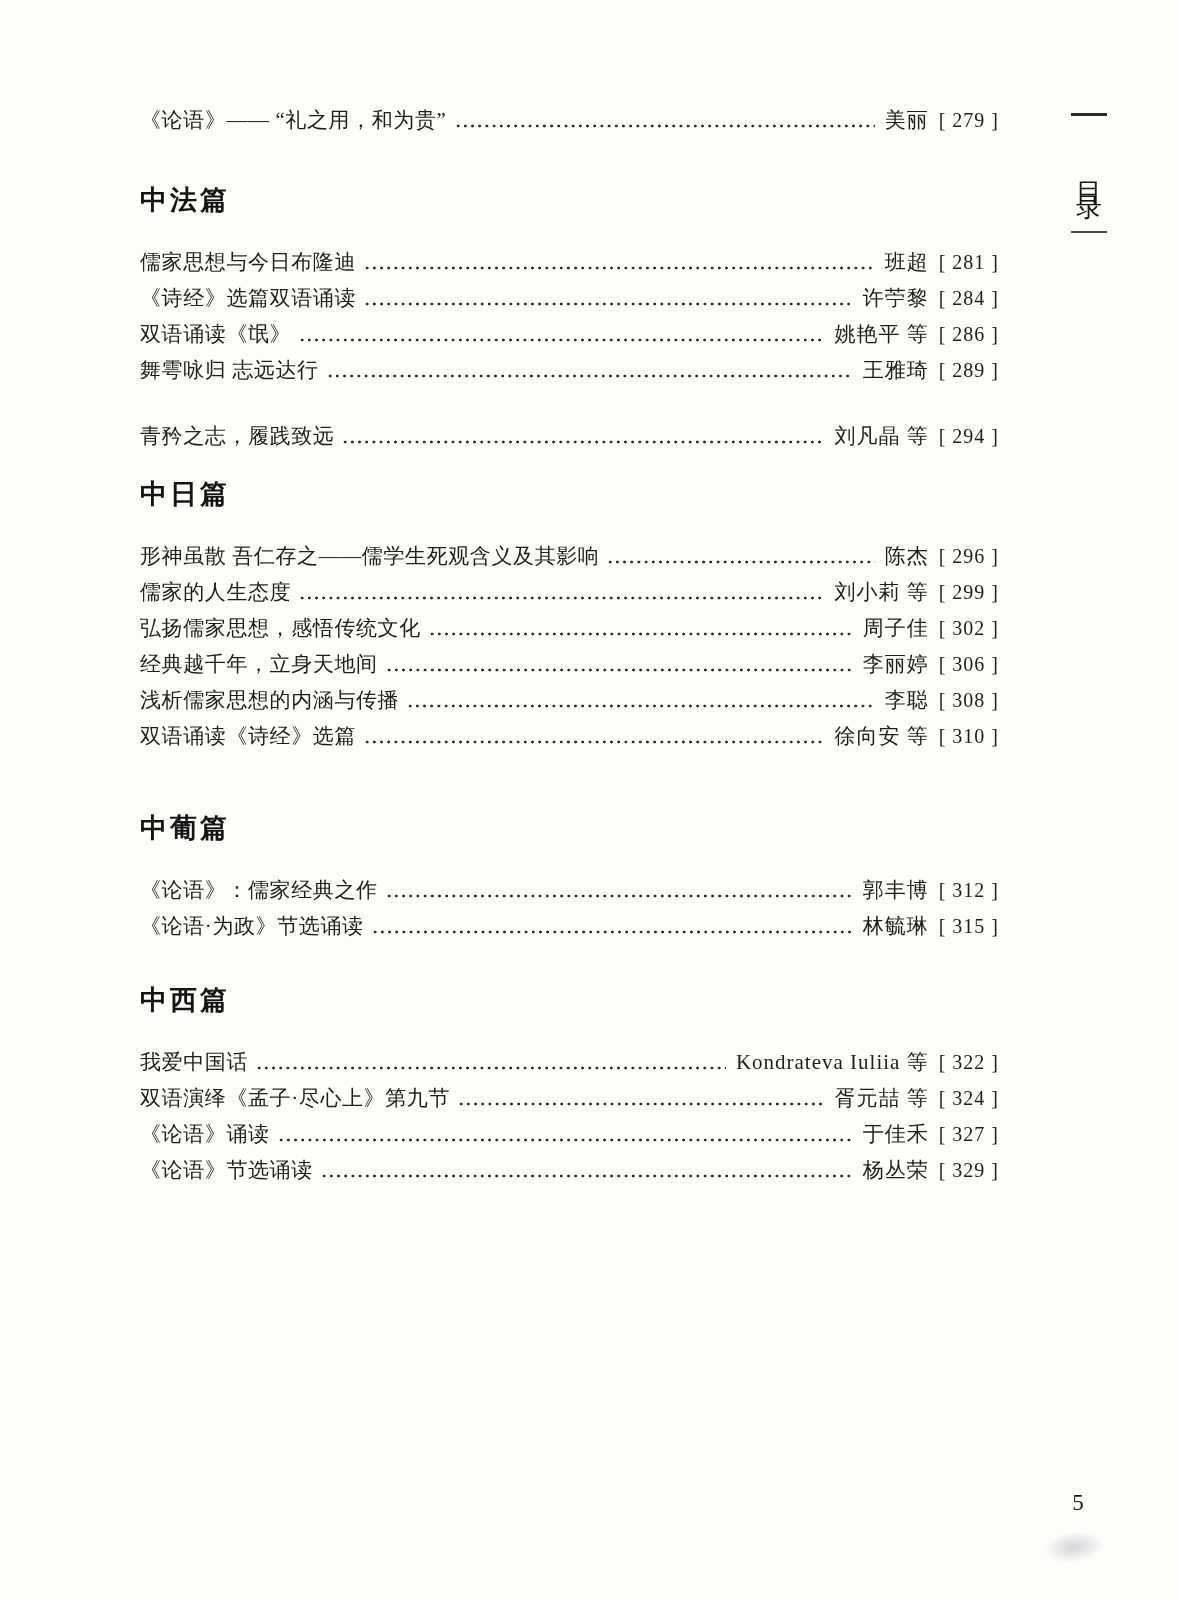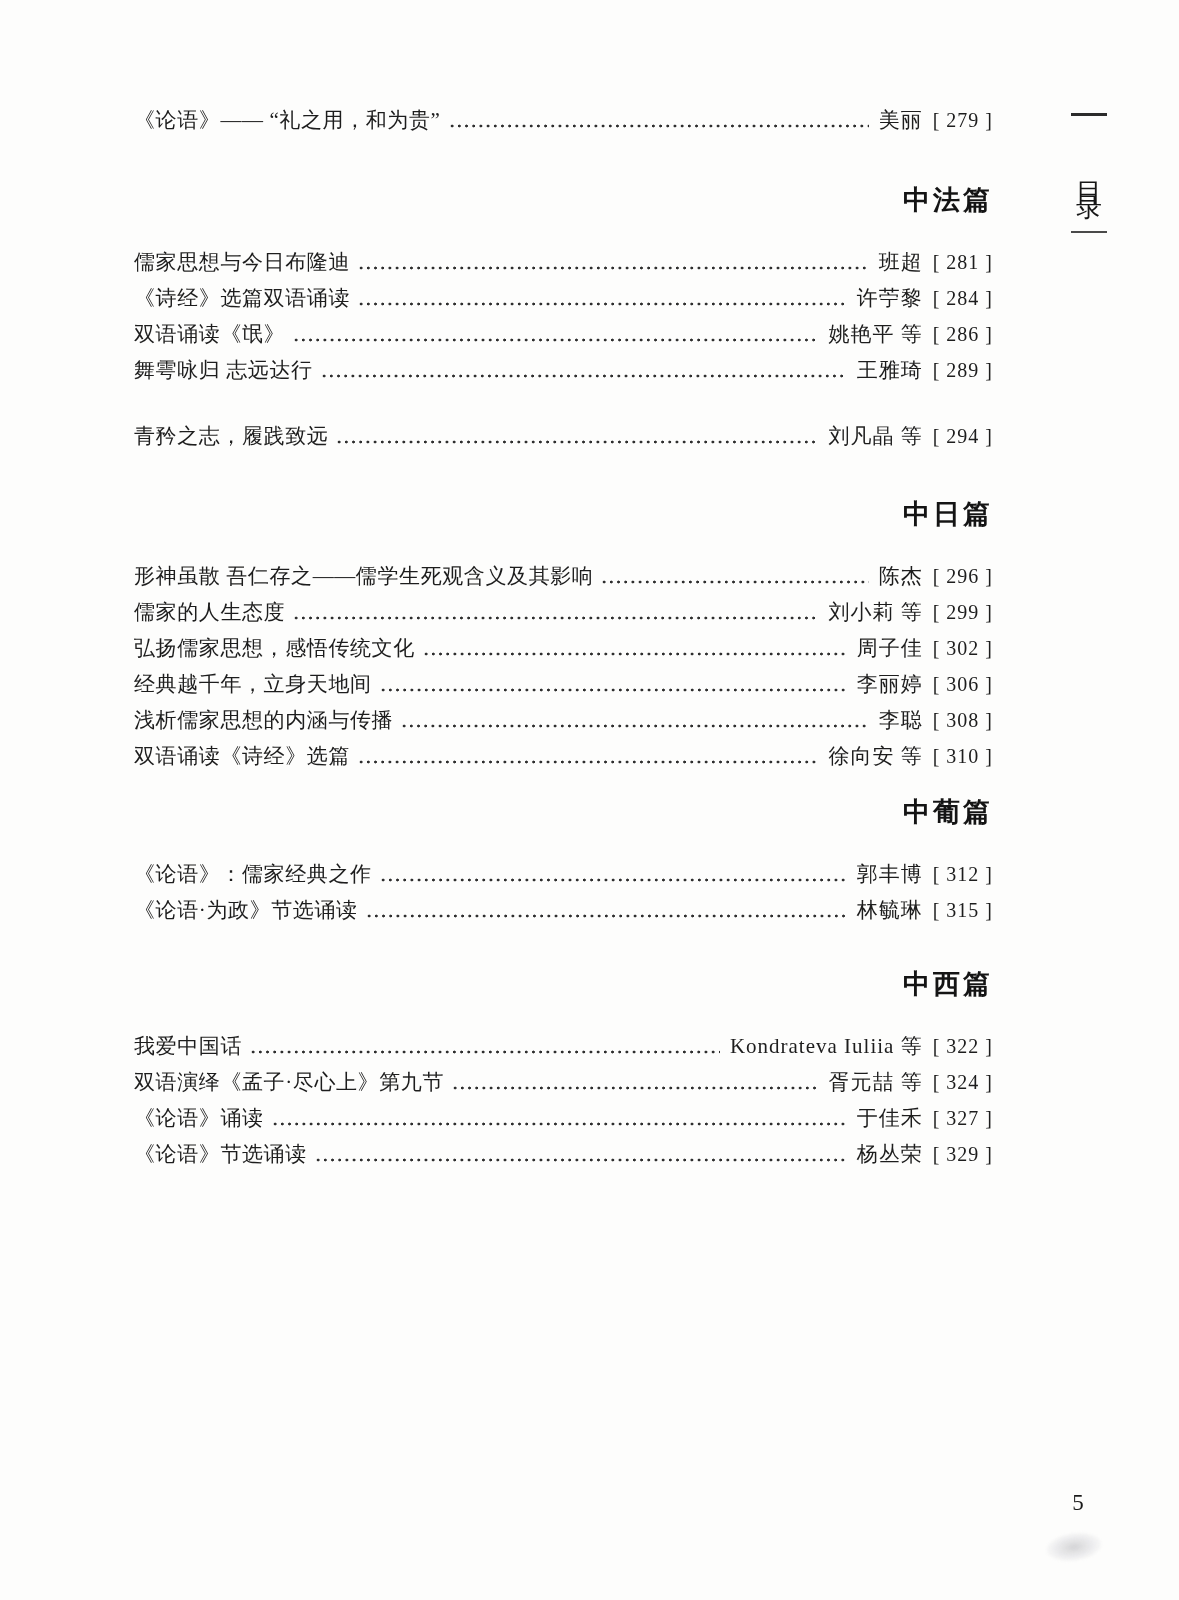--- a/index.html
+++ b/index.html
@@ -7,21 +7,21 @@
     position: relative;
     width: 1179px;
     height: 1600px;
     background: #fdfdfc;
     font-family: "Liberation Serif", "DejaVu Serif", serif;
     color: #1d1d1d;
     overflow: hidden;
   }
   .content {
     position: absolute;
-    left: 134px;
+    left: 140px;
     top: 106px;
     width: 859px;
   }
   .toc-row {
     display: flex;
     align-items: baseline;
     height: 36px;
     font-size: 21px;
   }
   .toc-title {
@@ -44,33 +44,33 @@
     letter-spacing: 1px;
   }
   .toc-page {
     white-space: nowrap;
     margin-left: 10px;
     font-size: 20px;
     letter-spacing: 1px;
   }
   .section-header {
     margin: 0 0 28px 0;
-    text-align: right;
+    text-align: left;
     font-family: "Liberation Sans", "DejaVu Sans", sans-serif;
     font-weight: 600;
     font-size: 27px;
     letter-spacing: 3px;
     line-height: 40px;
     color: #141414;
   }
   .section { margin: 0; }
   .section.s1 { margin-top: 38px; }
   .section.s2 { margin-top: 30px; }
-  .section.s3 { margin-top: 36px; }
-  .section.s4 { margin-top: 14px; }
+  .section.s3 { margin-top: 16px; }
+  .section.s4 { margin-top: 50px; }
   .section.s5 { margin-top: 32px; }
 
   .sidebar {
     position: absolute;
     left: 1070px;
     top: 113px;
     width: 38px;
     text-align: center;
   }
   .sidebar-rule-top { border-top: 3px solid #2b2b2b; width: 36px; margin: 0 auto; }

